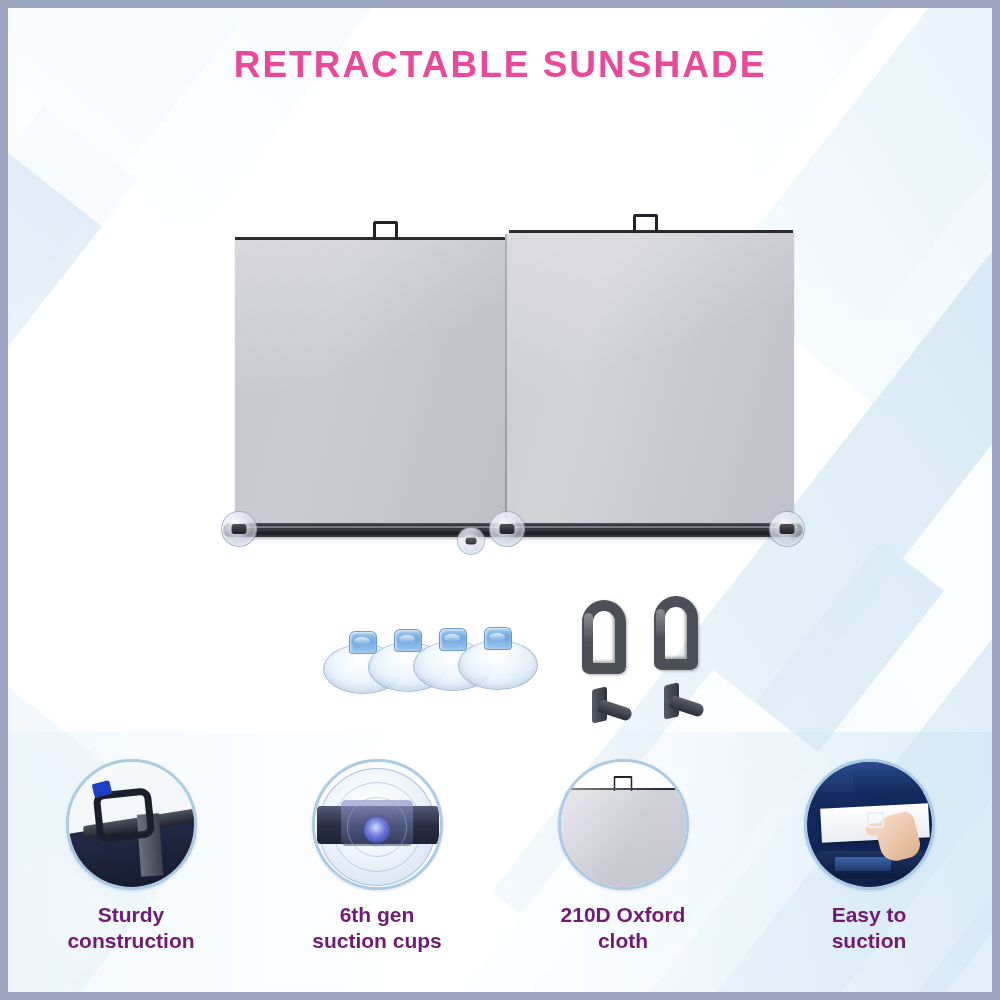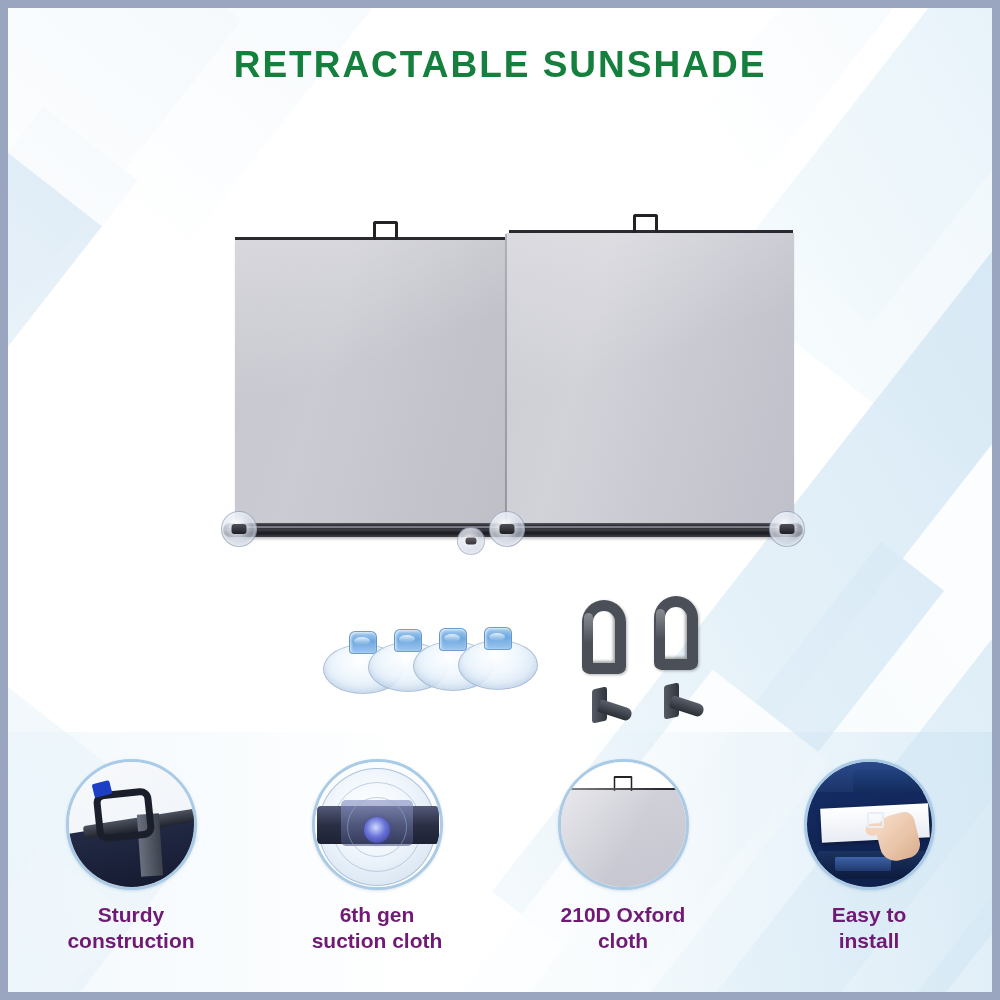--- a/index.html
+++ b/index.html
@@ -77,21 +77,21 @@
     position: absolute; left: 0; right: 0; bottom: 0; height: 260px;
     background: linear-gradient(90deg, rgba(232,243,250,.55) 0%, rgba(255,255,255,0) 42%,
                                 rgba(255,255,255,0) 58%, rgba(205,228,243,.6) 100%);
   }
 
   
   #title {
     position: absolute;
     left: 0; right: 0; top: 34px;
     text-align: center;
-    color: #15803d;
+    color: #ec4899;
     font-weight: 700;
     font-size: 37px;
     letter-spacing: 2.0px;
     line-height: 1.27;
     z-index: 10;
   }
   #title .tline { display: block; white-space: nowrap; }
 
   
   #product {
@@ -538,21 +538,21 @@
         <div class="fcircle">
           <div class="art-suction">
             <span class="disc"></span>
             <span class="ring r1"></span>
             <span class="clipbar"></span>
             <span class="ring r2"></span>
             <span class="core"></span>
           </div>
         </div>
         <div class="flabel">6th gen
-suction cloth</div>
+suction cups</div>
       </div>
 
       <div class="feature">
         <div class="fcircle">
           <div class="art-cloth">
             <span class="sky"></span>
             <span class="edge"></span>
             <span class="clip"></span>
             <span class="sheen"></span>
           </div>
@@ -567,19 +567,19 @@
             <span class="headliner"></span>
             <span class="visor"></span>
             <span class="dash"></span>
             <span class="console"></span>
             <span class="shade"></span>
             <span class="hand"></span>
             <span class="smallclip"></span>
           </div>
         </div>
         <div class="flabel">Easy to
-install</div>
+suction</div>
       </div>
 
     </div>
 
   </div>
 </div>
 
 </body></html>

